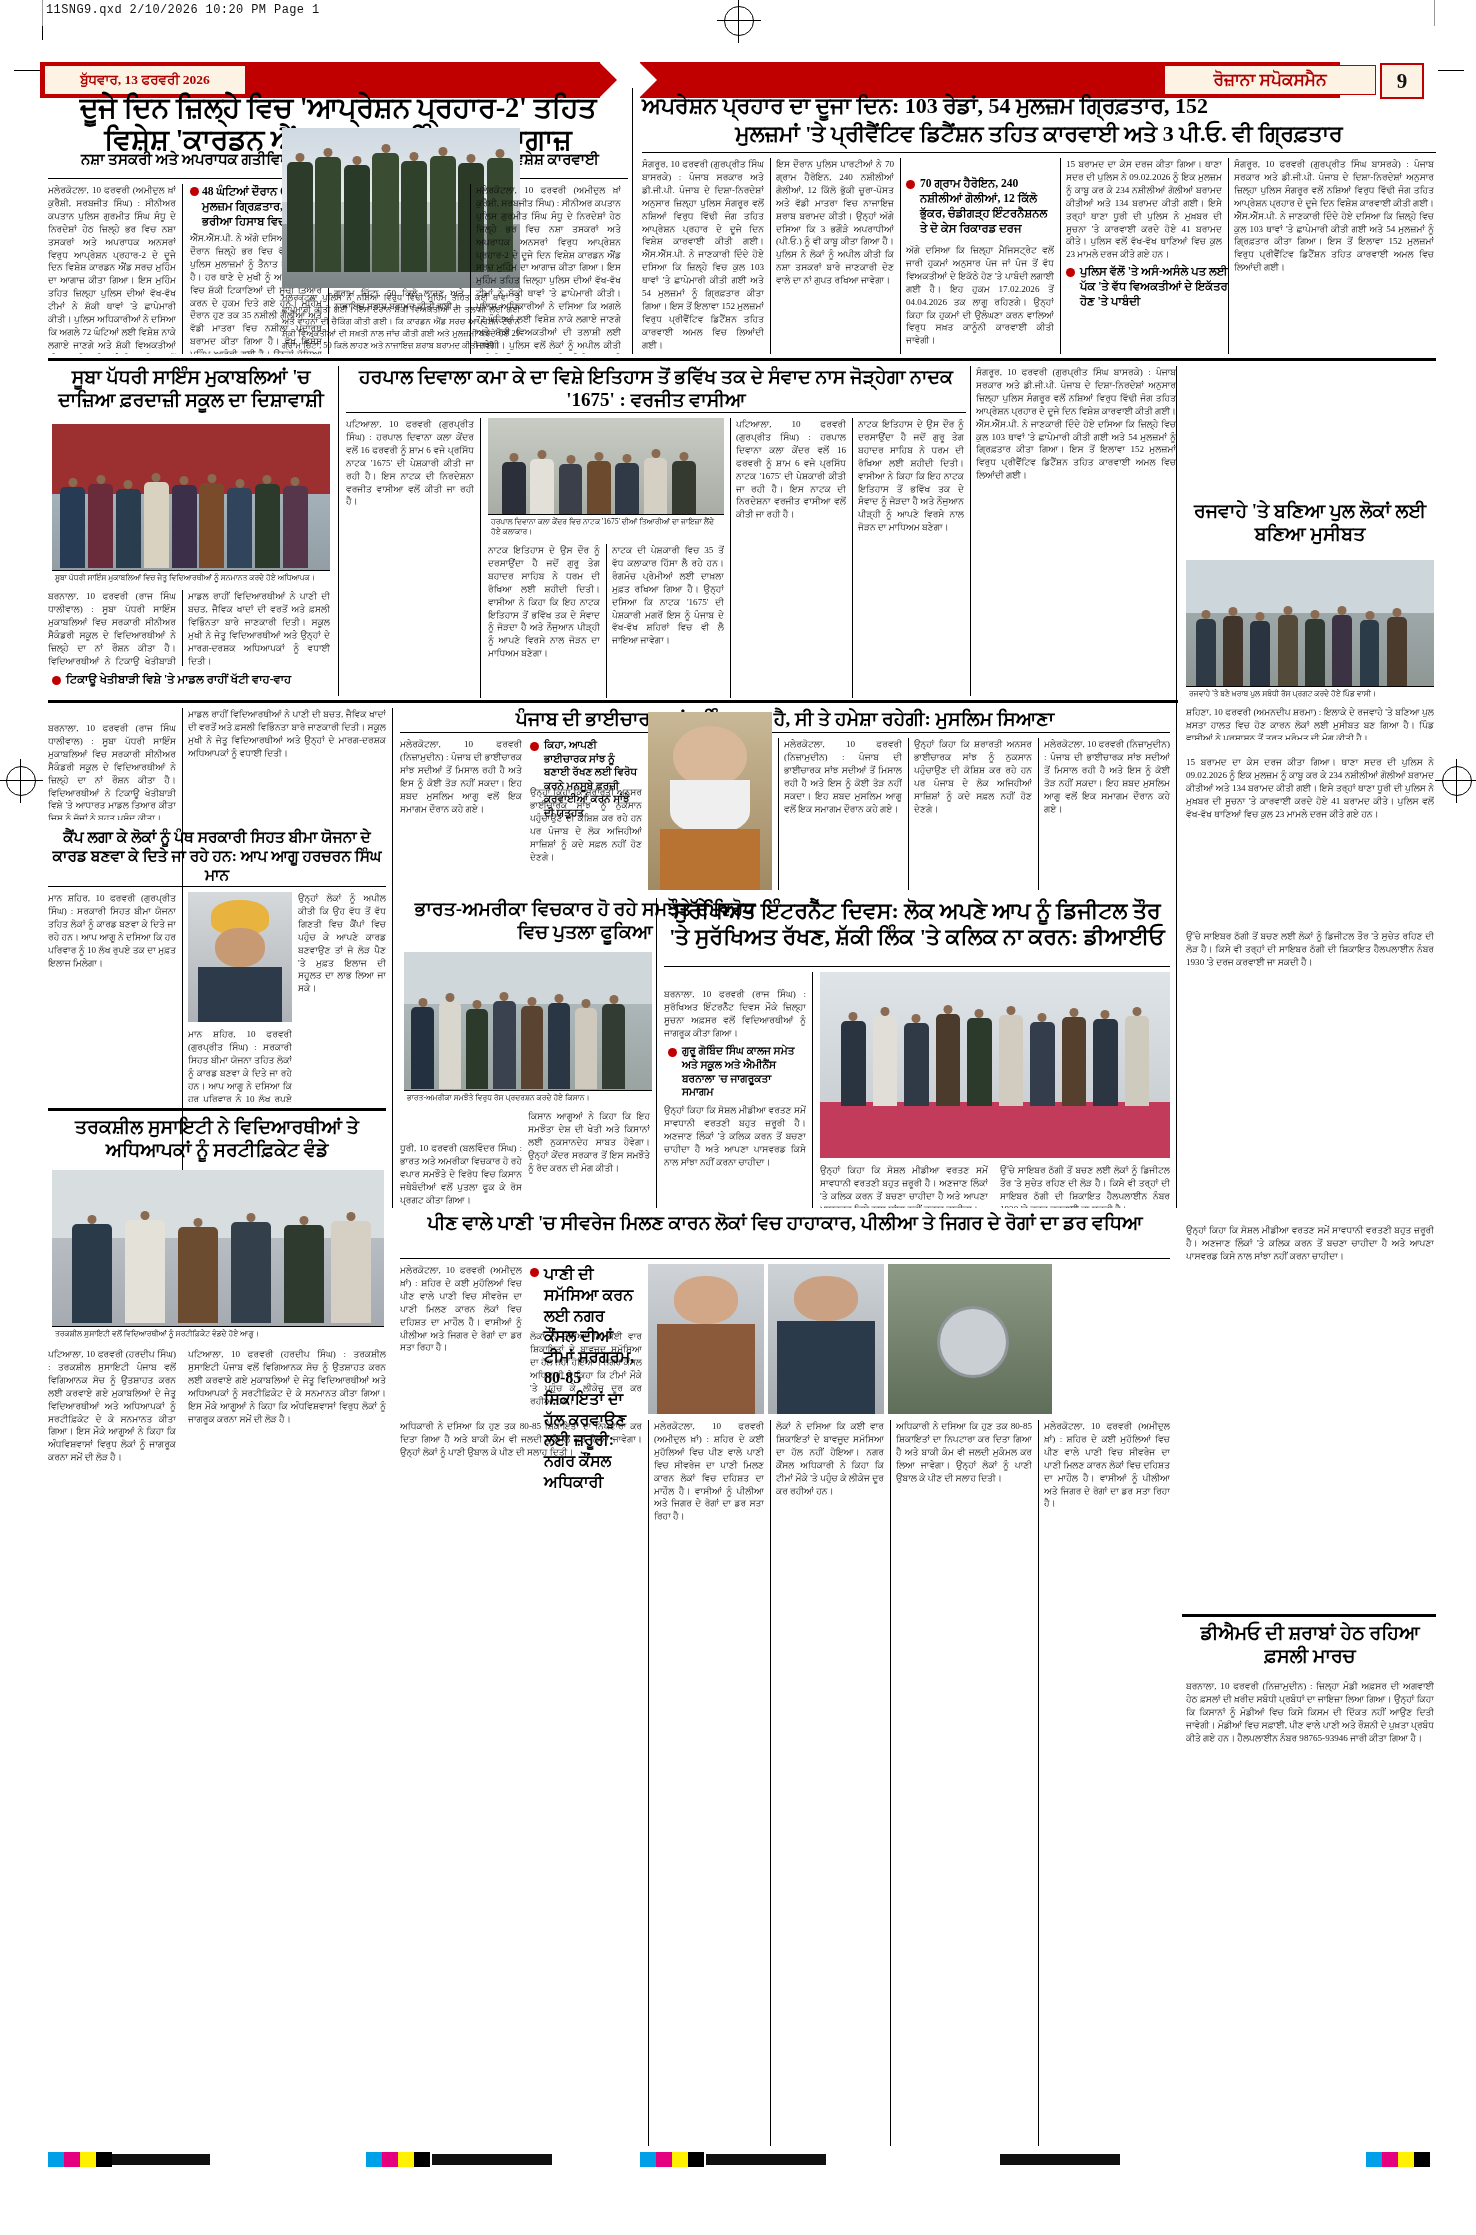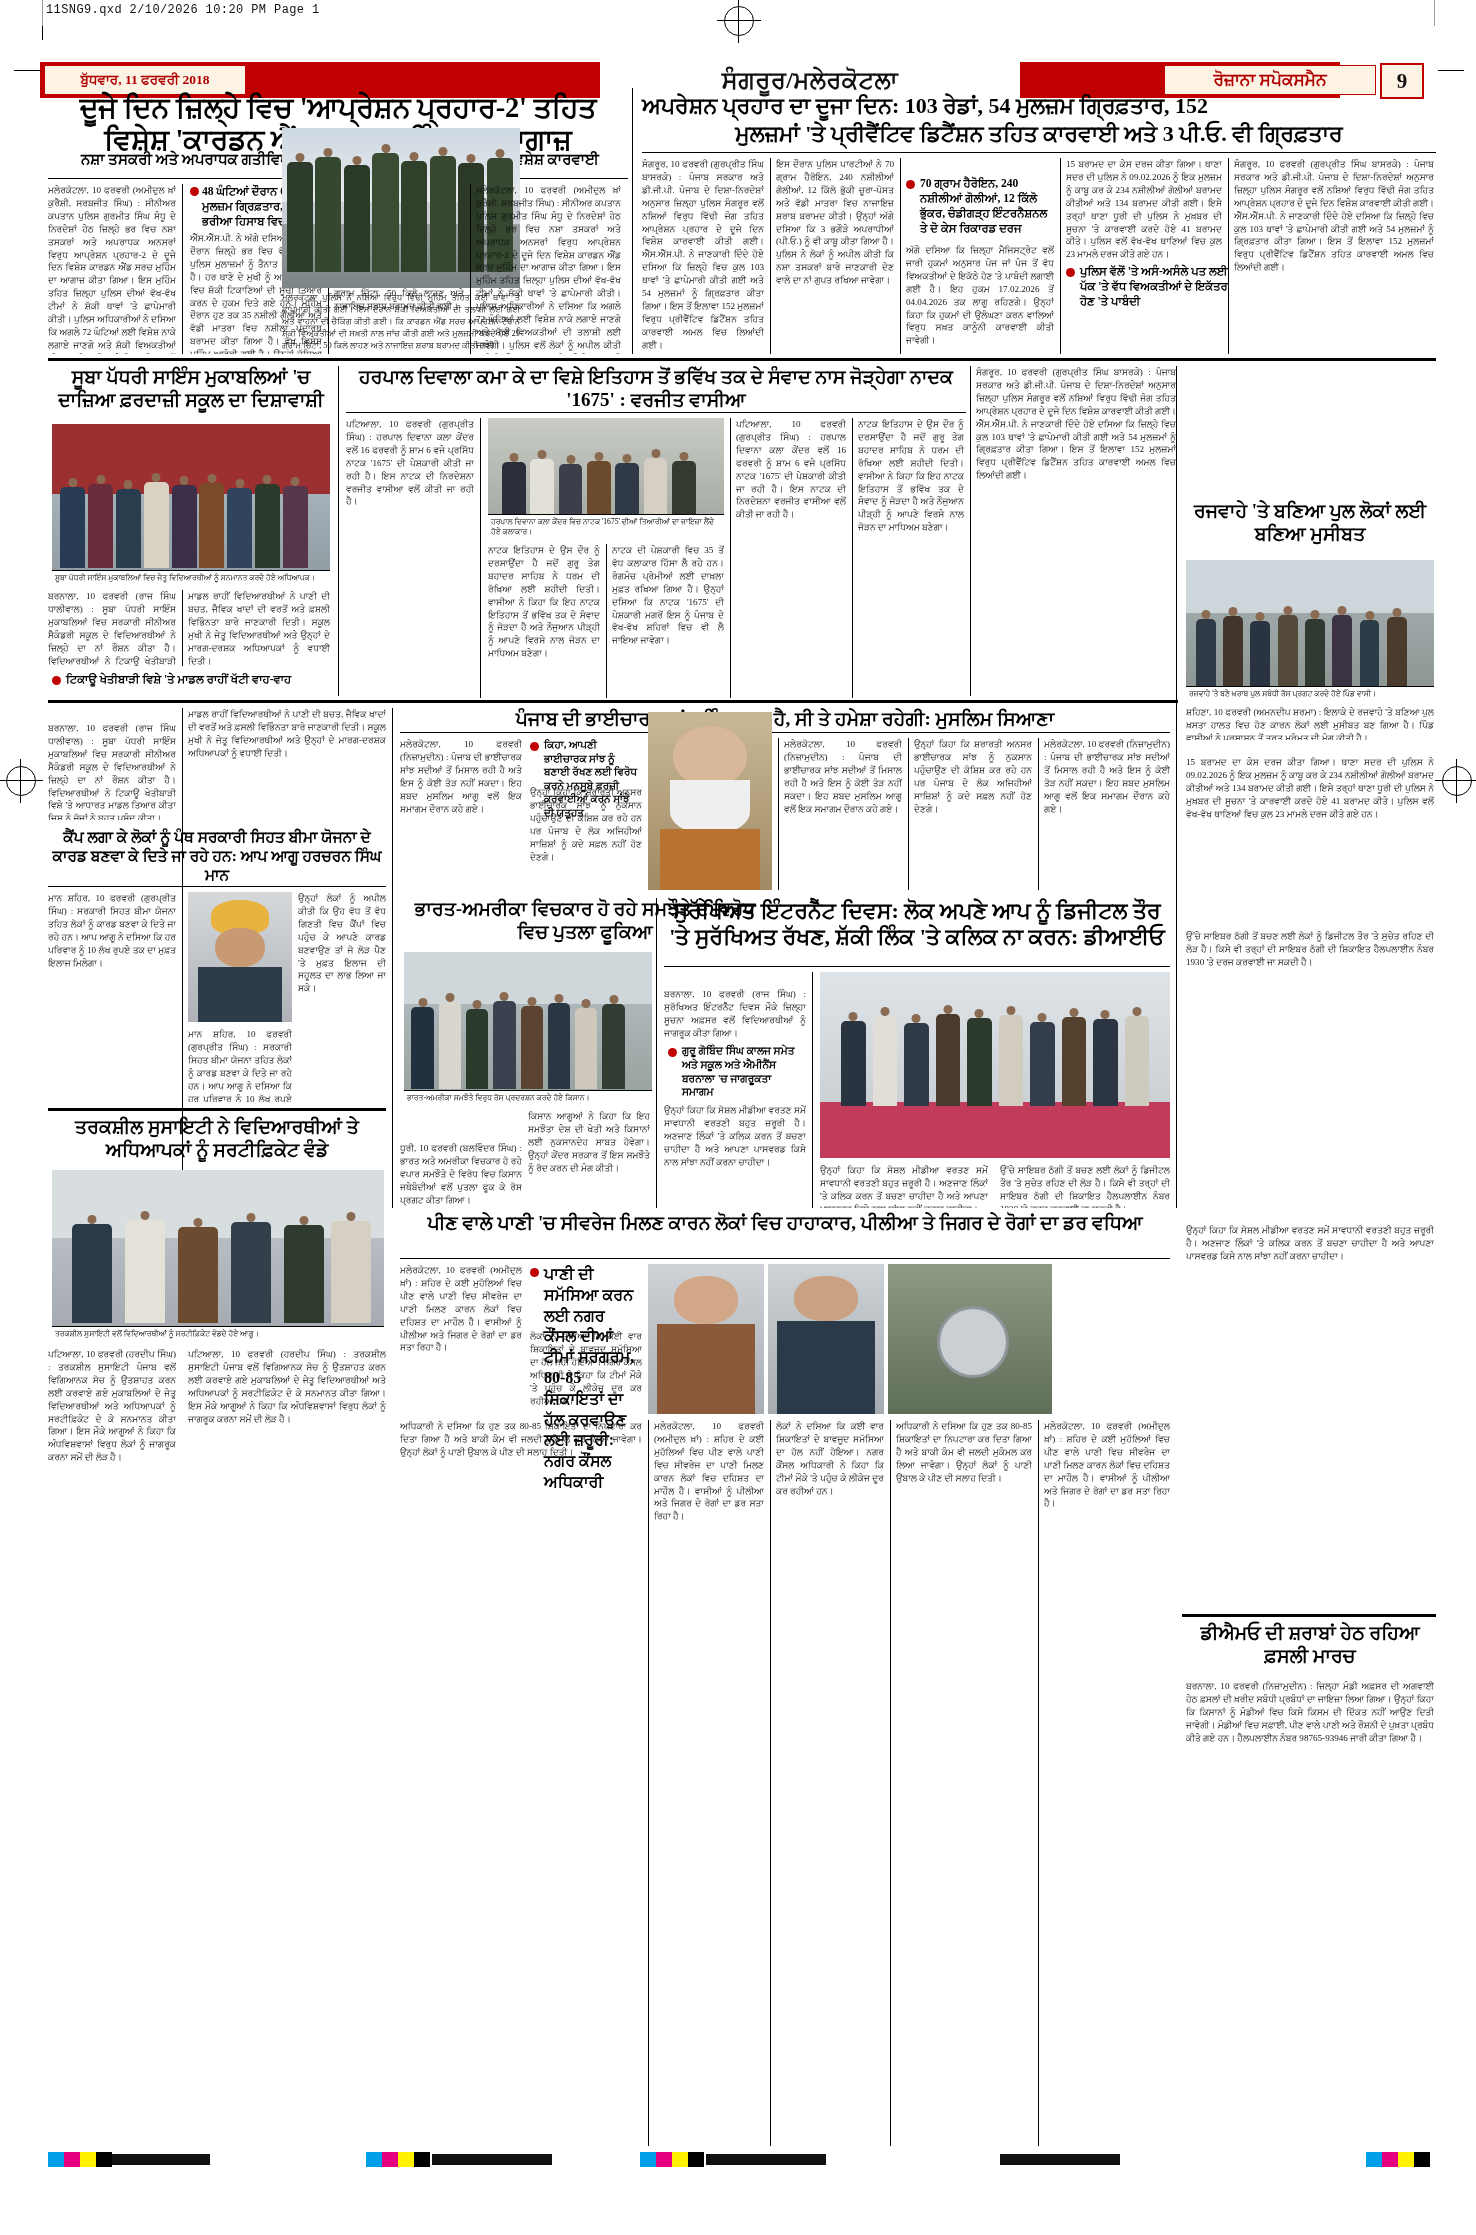--- a/index.html
+++ b/index.html
@@ -75,24 +75,21 @@
 <div class="crop" style="left:14px;top:780px;width:26px;height:1px;"></div>
 <div class="crop" style="left:1438px;top:780px;width:26px;height:1px;"></div>
 <div class="reg" style="left:724px;top:6px;"></div>
 <div class="reg" style="left:6px;top:766px;"></div>
 <div class="reg" style="left:1442px;top:766px;"></div>
 
 <div class="mast">
   <div class="mast-red-l"></div>
   <div class="mast-red-r"></div>
   <div class="mast-date">
-    <span>ਬੁੱਧਵਾਰ, 11 ਫਰਵਰੀ 2018</span>
-  </div>
-  <div class="mast-city">
-    <span>ਸੰਗਰੂਰ/ਮਲੇਰਕੋਟਲਾ</span>
+    <span>ਬੁੱਧਵਾਰ, 13 ਫਰਵਰੀ 2026</span>
   </div>
   <div class="mast-brand">
     <span>ਰੋਜ਼ਾਨਾ ਸਪੋਕਸਮੈਨ</span>
   </div>
   <div class="mast-page">
     <span>9</span>
   </div>
 </div>
 
 <div class="hl hl-xl" style="left:48px;top:92px;width:580px;text-align:center;">ਦੂਜੇ ਦਿਨ ਜ਼ਿਲ੍ਹੇ ਵਿਚ 'ਆਪ੍ਰੇਸ਼ਨ ਪ੍ਰਹਾਰ-2' ਤਹਿਤ ਵਿਸ਼ੇਸ਼ 'ਕਾਰਡਨ ਐਂਡ ਸਰਚ' ਮੁਹਿੰਮ ਦਾ ਆਗਾਜ਼</div>

